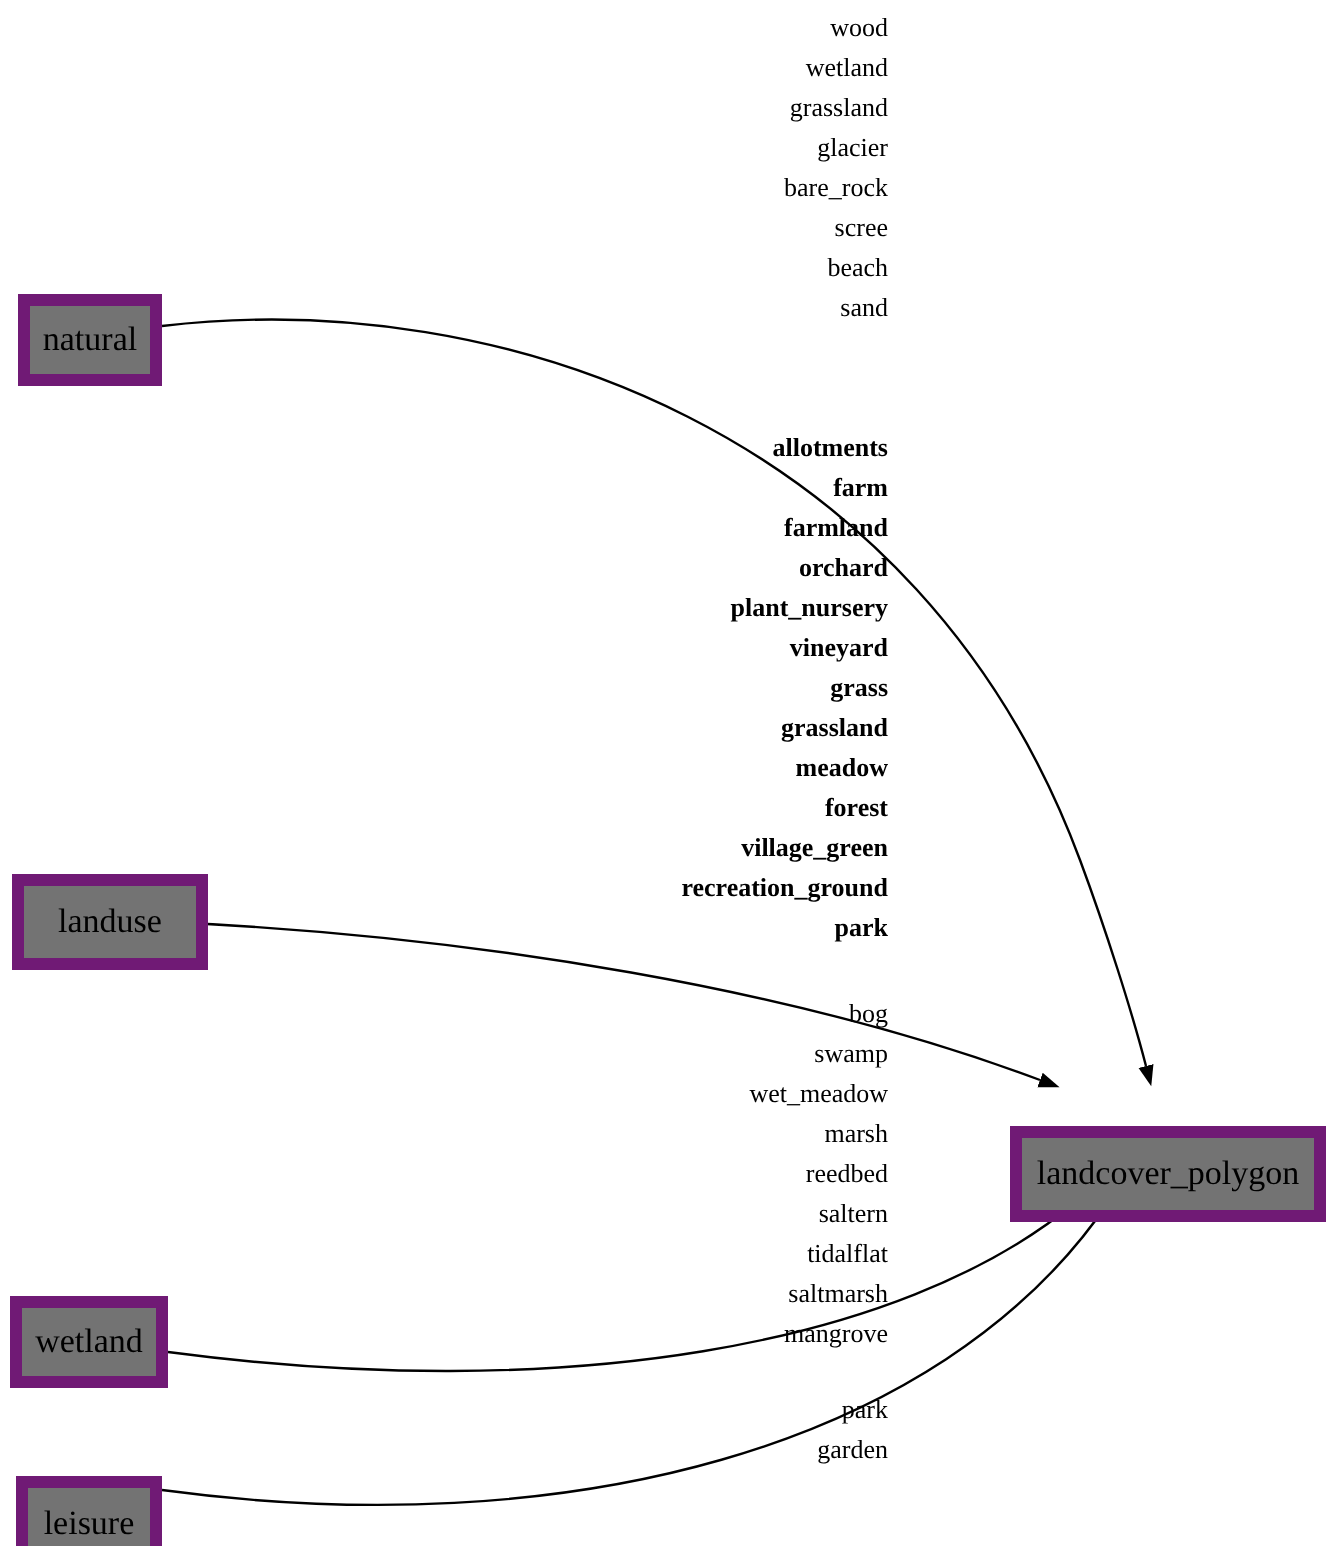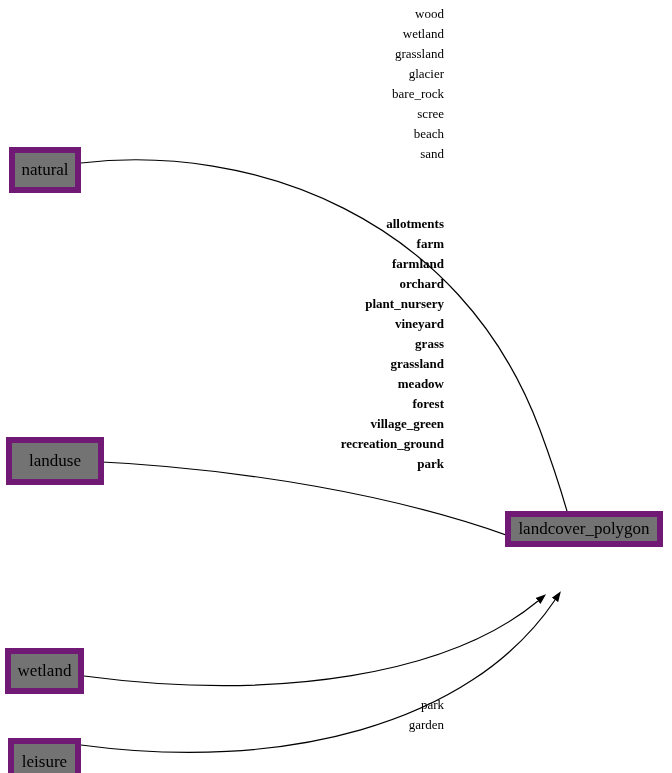--- a/index.html
+++ b/index.html
@@ -61,21 +61,21 @@
   </div>
 
   <div class="node" style="left:5px; top:648px; width:79px; height:46px;">
     <span>wetland</span>
   </div>
 
   <div class="node" style="left:8px; top:738px; width:73px; height:48px;">
     <span>leisure</span>
   </div>
 
-  <div class="node" style="left:505px; top:511px; width:158px; height:36px;text-align:right;">
+  <div class="node" style="left:505px; top:563px; width:158px; height:48px;text-align:right;">
     <span>landcover_polygon</span>
   </div>
 
   <div class="edge-values" style="top:4px;">wood
 wetland
 grassland
 glacier
 bare_rock
 scree
 beach
@@ -88,17 +88,26 @@
 plant_nursery
 vineyard
 grass
 grassland
 meadow
 forest
 village_green
 recreation_ground
 park</div>
 
+  <div class="edge-values" style="top:497px;">bog
+swamp
+wet_meadow
+marsh
+reedbed
+saltern
+tidalflat
+saltmarsh
+mangrove</div>
 
   <div class="edge-values" style="top:695px;">park
 garden</div>
 
 </div>
 
 </body></html>

